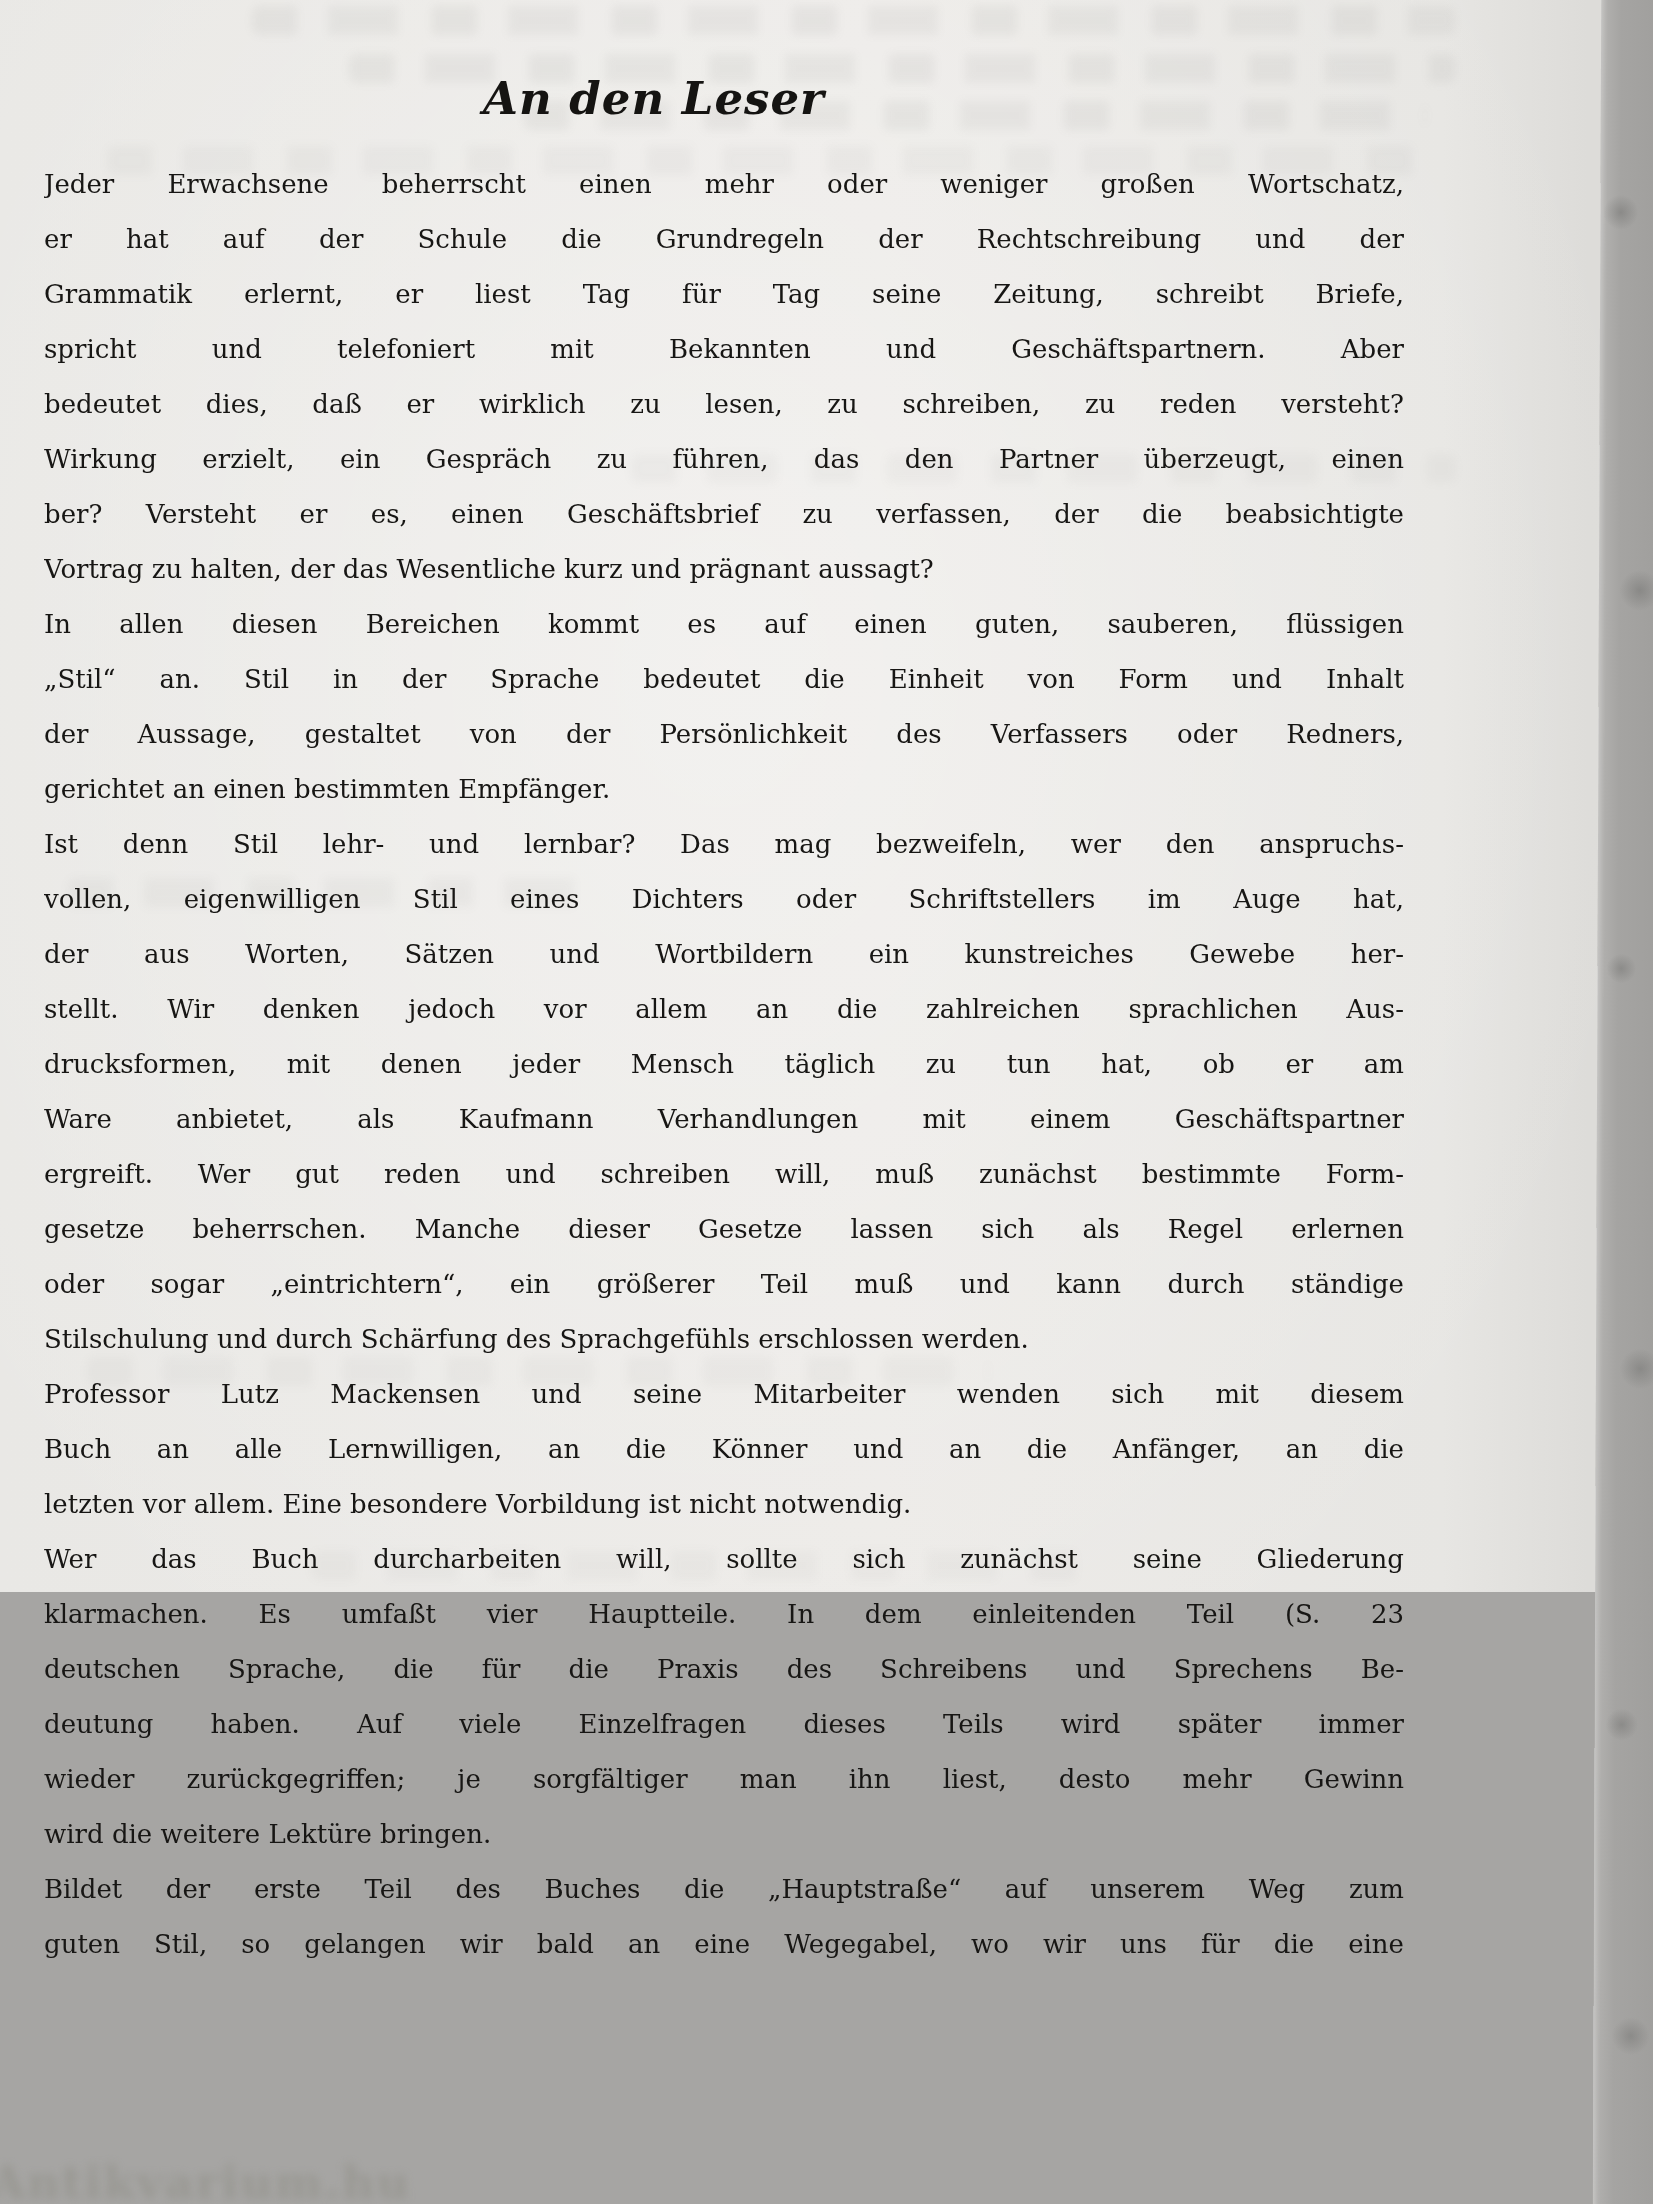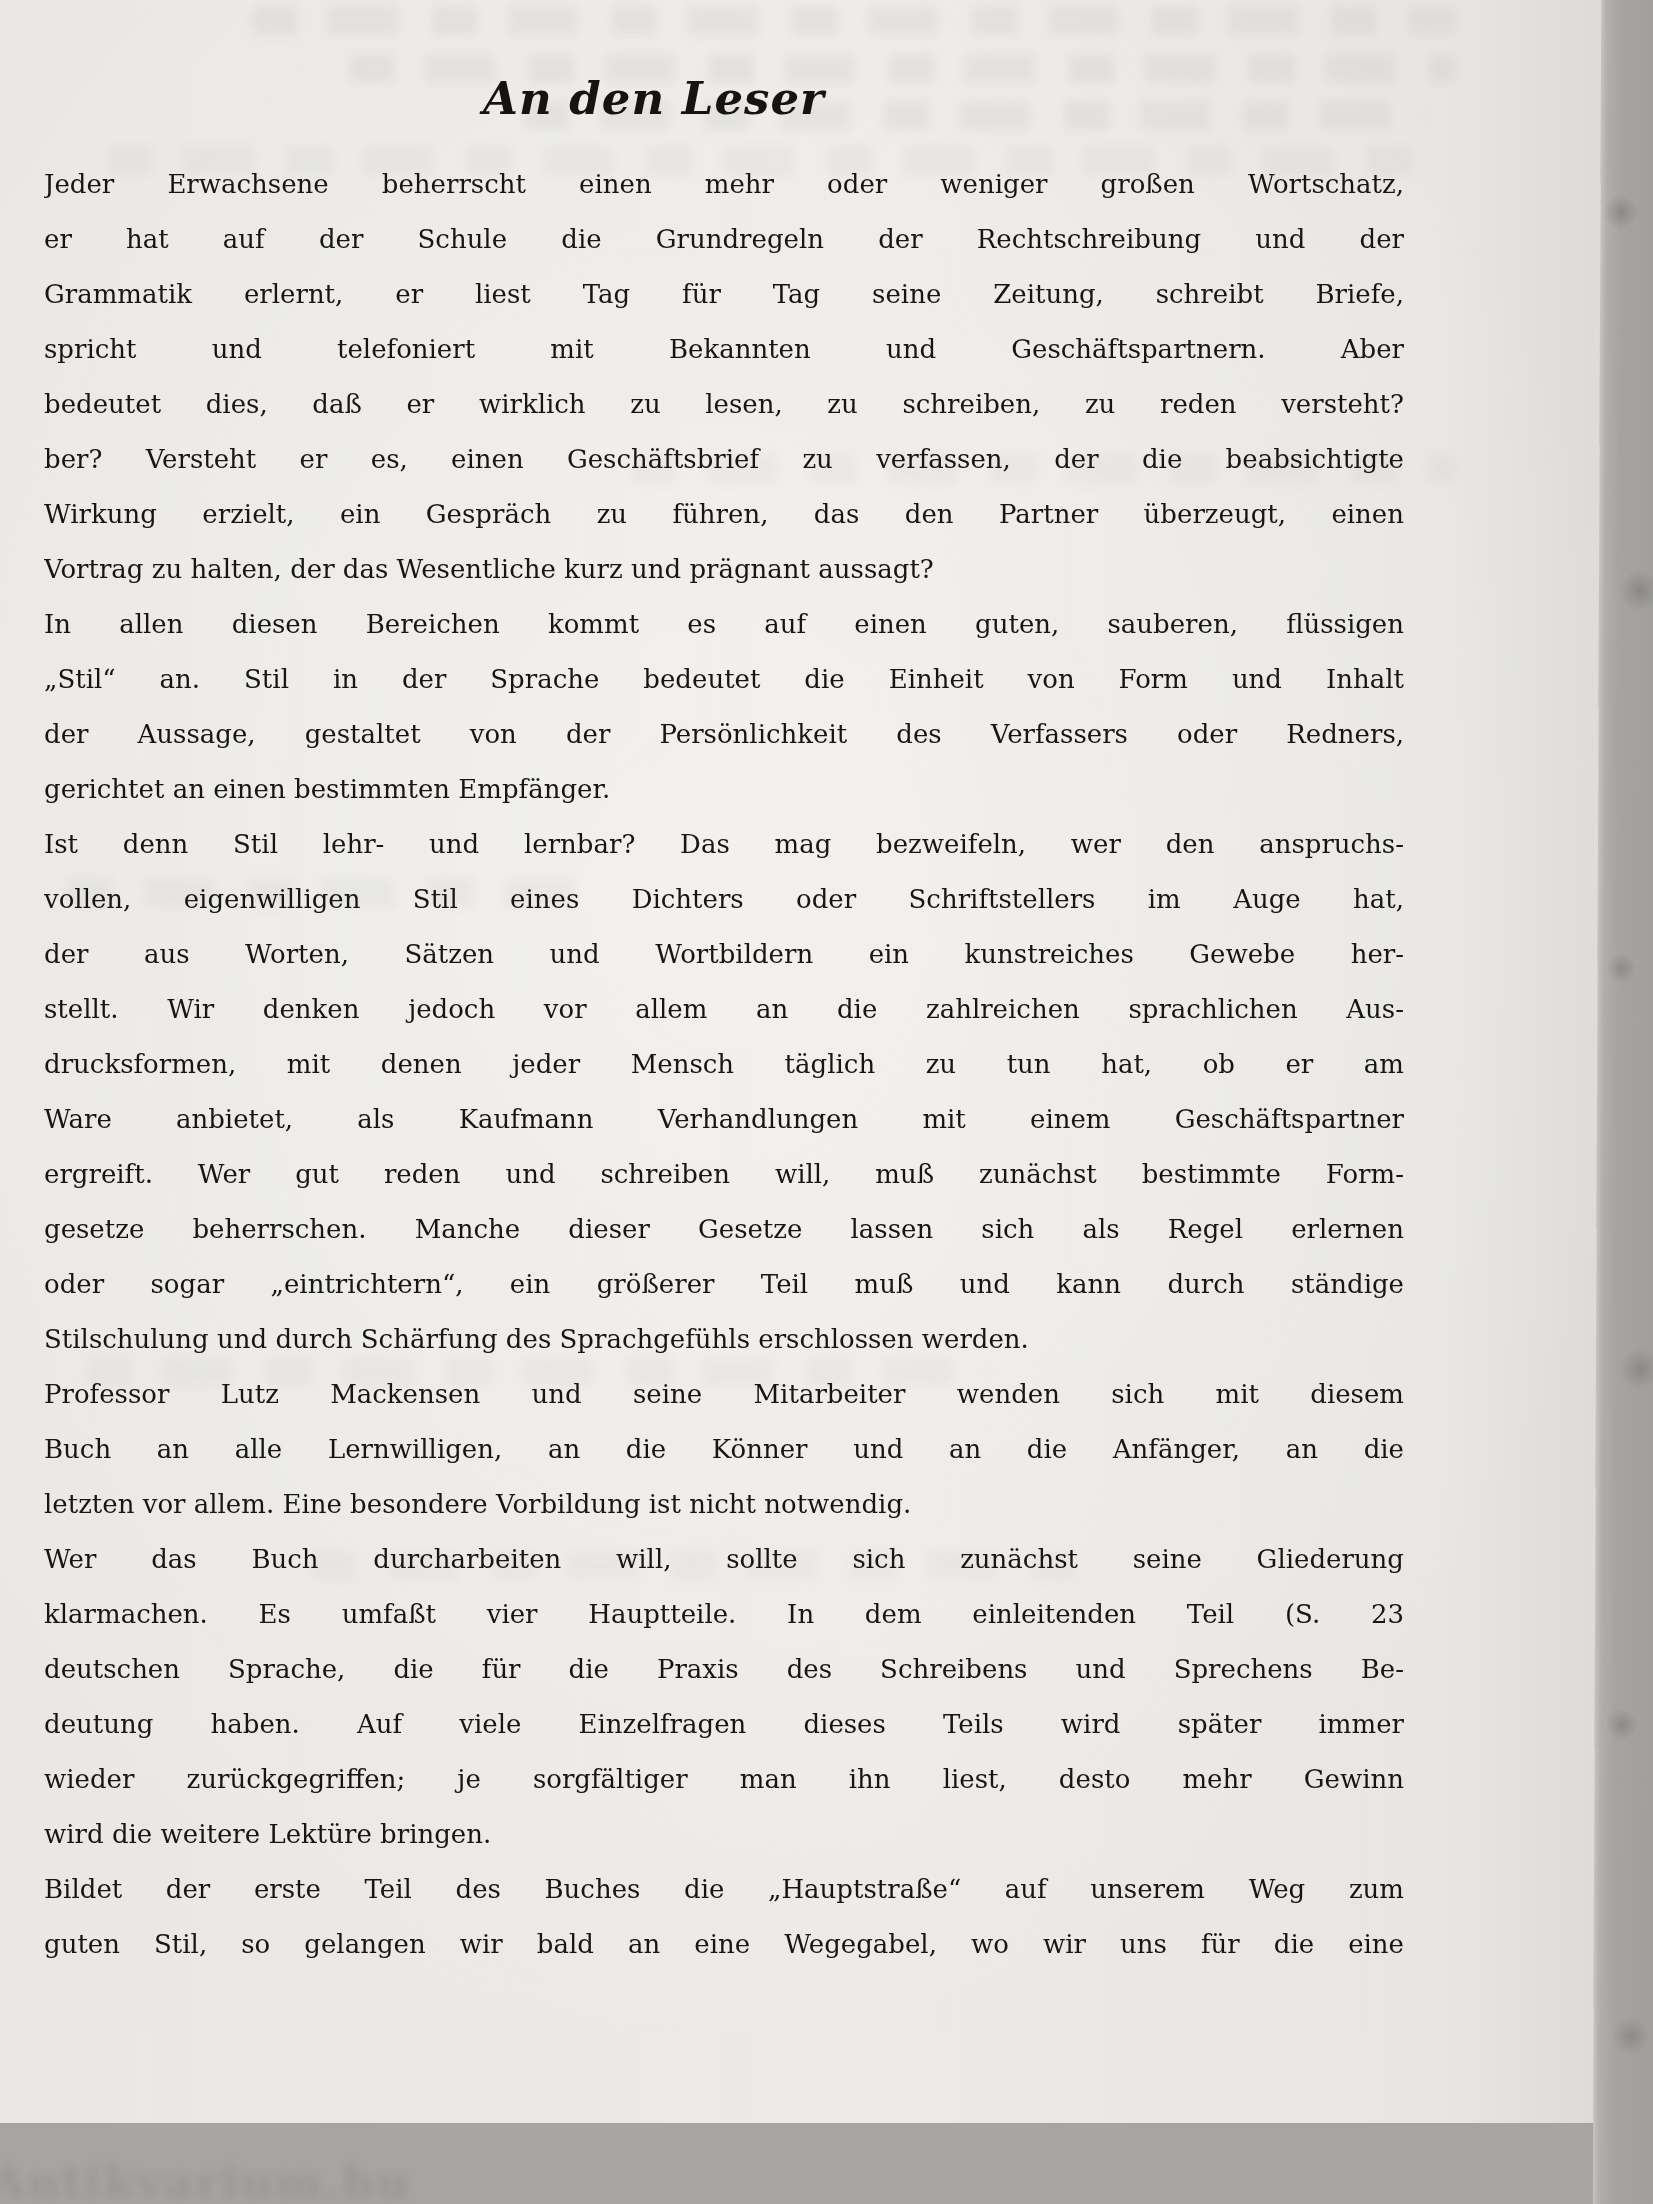--- a/index.html
+++ b/index.html
@@ -19,21 +19,21 @@
     height: 2205px;
     overflow: hidden;
     background: #a6a5a3;
   }
   
   .paper {
     position: absolute;
     left: 0;
     top: 0;
     width: 1603px;
-    height: 2123px;
+    height: 1592px;
     background:
       radial-gradient(ellipse 1359px 1747px at 45% 42%, rgba(255,255,255,0.35), rgba(255,255,255,0) 70%),
       linear-gradient(90deg, #e9e8e5 0%, #eceae7 55%, #e7e6e3 90%, #dddcd9 99%),
       #e9e8e5;
   }
   
   .edge {
     position: absolute;
     left: 1597px;
     top: -9.7px;
@@ -126,22 +126,22 @@
     <div class="ghost" style="left:311px; top:1551px; width:796px; opacity:0.09;"></div>
 
     <h1 class="title">An den Leser</h1>
 
     <div class="body-text" id="paragraphs">
         <div class="line">Jeder Erwachsene beherrscht einen mehr oder weniger großen Wortschatz,</div>
         <div class="line">er hat auf der Schule die Grundregeln der Rechtschreibung und der</div>
         <div class="line">Grammatik erlernt, er liest Tag für Tag seine Zeitung, schreibt Briefe,</div>
         <div class="line">spricht und telefoniert mit Bekannten und Geschäftspartnern. Aber</div>
         <div class="line">bedeutet dies, daß er wirklich zu lesen, zu schreiben, zu reden versteht?</div>
+        <div class="line">Wirkung erzielt, ein Gespräch zu führen, das den Partner überzeugt, einen</div>
         <div class="line">ber? Versteht er es, einen Geschäftsbrief zu verfassen, der die beabsichtigte</div>
-        <div class="line">Wirkung erzielt, ein Gespräch zu führen, das den Partner überzeugt, einen</div>
         <div class="line last">Vortrag zu halten, der das Wesentliche kurz und prägnant aussagt?</div>
         <div class="line">In allen diesen Bereichen kommt es auf einen guten, sauberen, flüssigen</div>
         <div class="line">„Stil“ an. Stil in der Sprache bedeutet die Einheit von Form und Inhalt</div>
         <div class="line">der Aussage, gestaltet von der Persönlichkeit des Verfassers oder Redners,</div>
         <div class="line last">gerichtet an einen bestimmten Empfänger.</div>
         <div class="line">Ist denn Stil lehr- und lernbar? Das mag bezweifeln, wer den anspruchs-</div>
         <div class="line">vollen, eigenwilligen Stil eines Dichters oder Schriftstellers im Auge hat,</div>
         <div class="line">der aus Worten, Sätzen und Wortbildern ein kunstreiches Gewebe her-</div>
         <div class="line">stellt. Wir denken jedoch vor allem an die zahlreichen sprachlichen Aus-</div>
         <div class="line">drucksformen, mit denen jeder Mensch täglich zu tun hat, ob er am</div>

